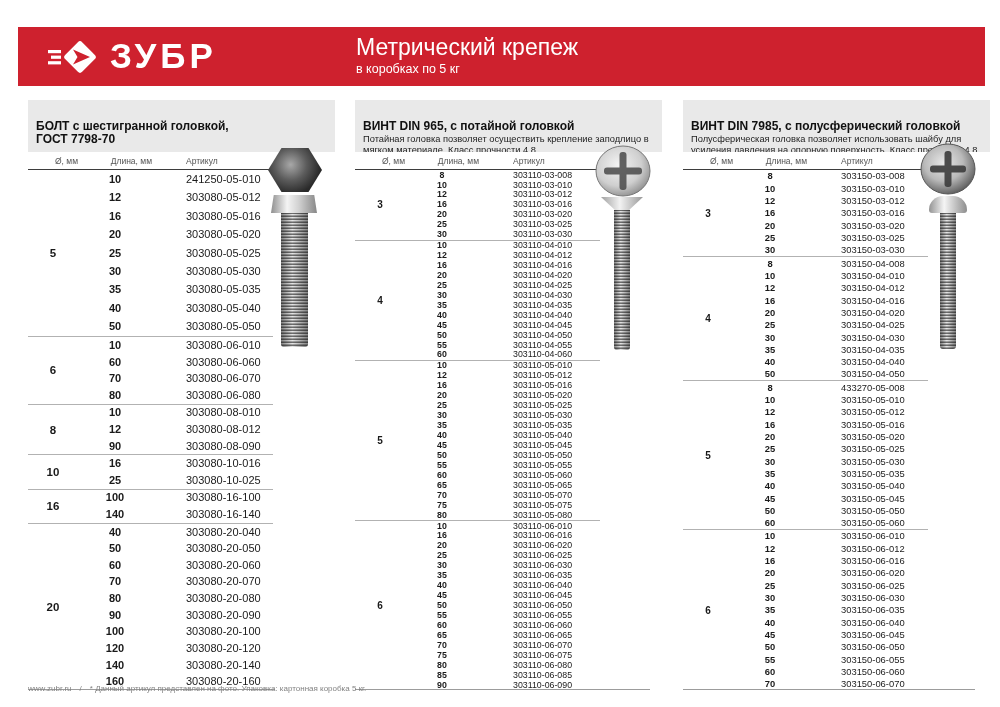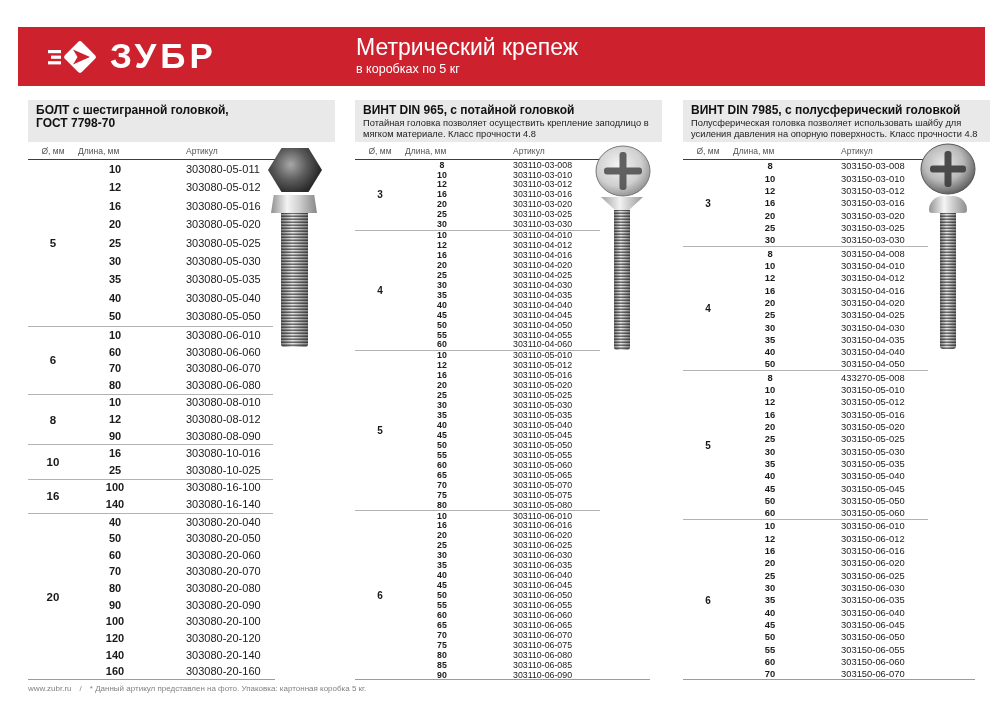--- a/index.html
+++ b/index.html
@@ -10,27 +10,27 @@
   .topband{position:absolute;left:18px;top:27px;width:967px;height:59px;background:var(--accent,#ce212e)}
   .logo{position:absolute;left:30px;top:10px;display:flex;align-items:flex-start;gap:10px;color:#fff}
   .logo svg{display:block}
   .logo-text{font-size:35px;font-weight:bold;letter-spacing:4px;line-height:38px}
   .titleblock{position:absolute;left:338px;top:7px;color:#fff}
   .title{font-size:23px;font-weight:normal;line-height:26px}
   .subtitle{font-size:12.5px;line-height:14px;margin-top:2px}
 
   
   .col{position:absolute;top:100px;width:307px}
-  .thead{background:var(--panel,#e9e9e9);padding:4px 8px;height:42px;overflow:hidden}
+  .thead{background:var(--panel,#e9e9e9);padding:20px 8px;height:52px;overflow:hidden}
   .t-title{font-size:12px;font-weight:bold;line-height:13px;color:#111}
   .t-sub{font-size:9.3px;line-height:11px;color:#222;margin-top:1px}
   .cols-header{position:relative;height:18px;display:flex;align-items:center;color:#555;font-size:8.5px}
   .cols-header::after{content:"";position:absolute;left:0;bottom:0;height:1px;width:247px;background:#3d3d3d}
-  .ch-d{width:50px;text-align:center}
-  .ch-l{width:74px;text-align:left}
+  .ch-d{width:50px;text-align:right}
+  .ch-l{width:74px;text-align:right}
   .ch-a{padding-left:34px}
   .tbody{position:relative;height:520px;display:flex;flex-direction:column}
   .tbody::after{content:"";position:absolute;left:0;bottom:0;height:1px;background:#9c9c9c;width:var(--bw,300px)}
   .group{display:flex;flex-basis:0;min-height:0}
   .gd{width:50px;display:flex;align-items:center;justify-content:center;font-weight:bold}
   .grows{flex:1;display:flex;flex-direction:column;min-height:0}
   .row{flex:1;display:flex;align-items:center;min-height:0;line-height:1}
   .len{width:74px;text-align:center;font-weight:bold}
   .art{padding-left:34px;white-space:nowrap}
   .ghr{flex:0 0 1px;height:1px;background:#b2b2b2;width:245px}
@@ -101,21 +101,21 @@
       <span class="ch-d">Ø, мм</span>
       <span class="ch-l">Длина, мм</span>
       <span class="ch-a">Артикул</span>
     </div>
     <div class="tbody">
         <div class="group" style="flex-grow: 10;">
           <div class="gd">5</div>
           <div class="grows">
             <div class="row">
               <span class="len">10</span>
-              <span class="art">303080-05-011</span>
+              <span class="art">241250-05-010</span>
             </div>
             <div class="row">
               <span class="len">12</span>
               <span class="art">303080-05-012</span>
             </div>
             <div class="row">
               <span class="len">16</span>
               <span class="art">303080-05-016</span>
             </div>
             <div class="row">

